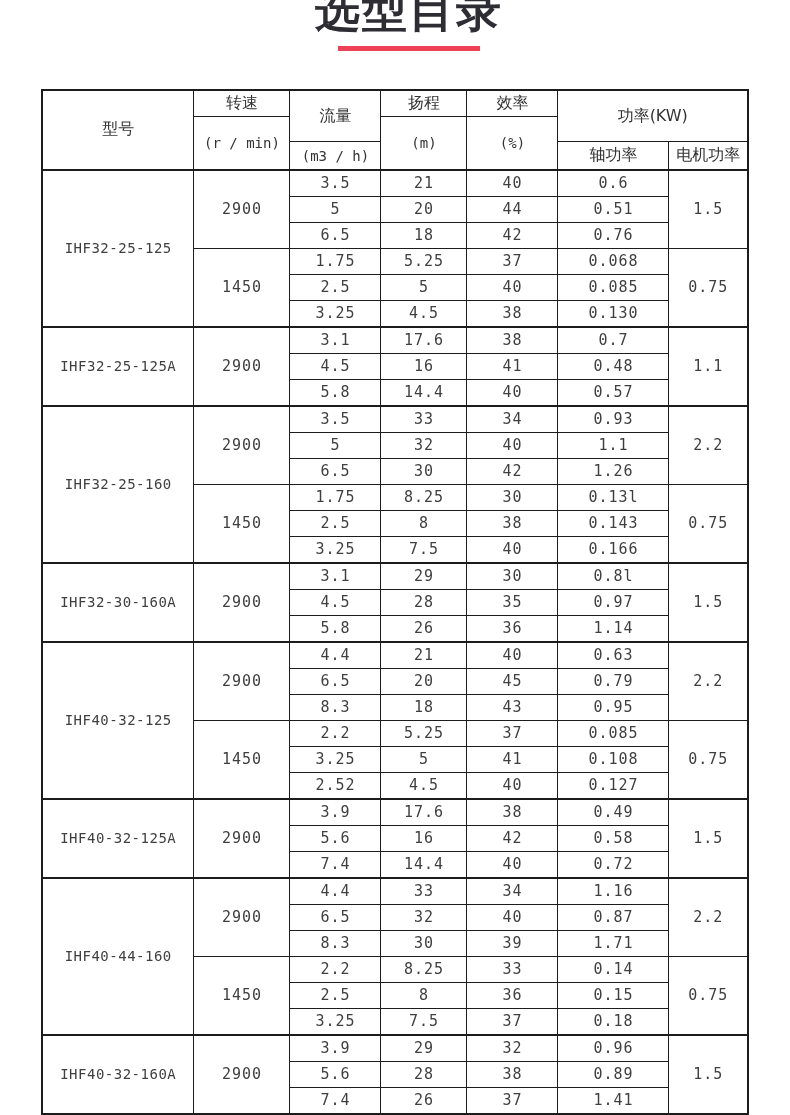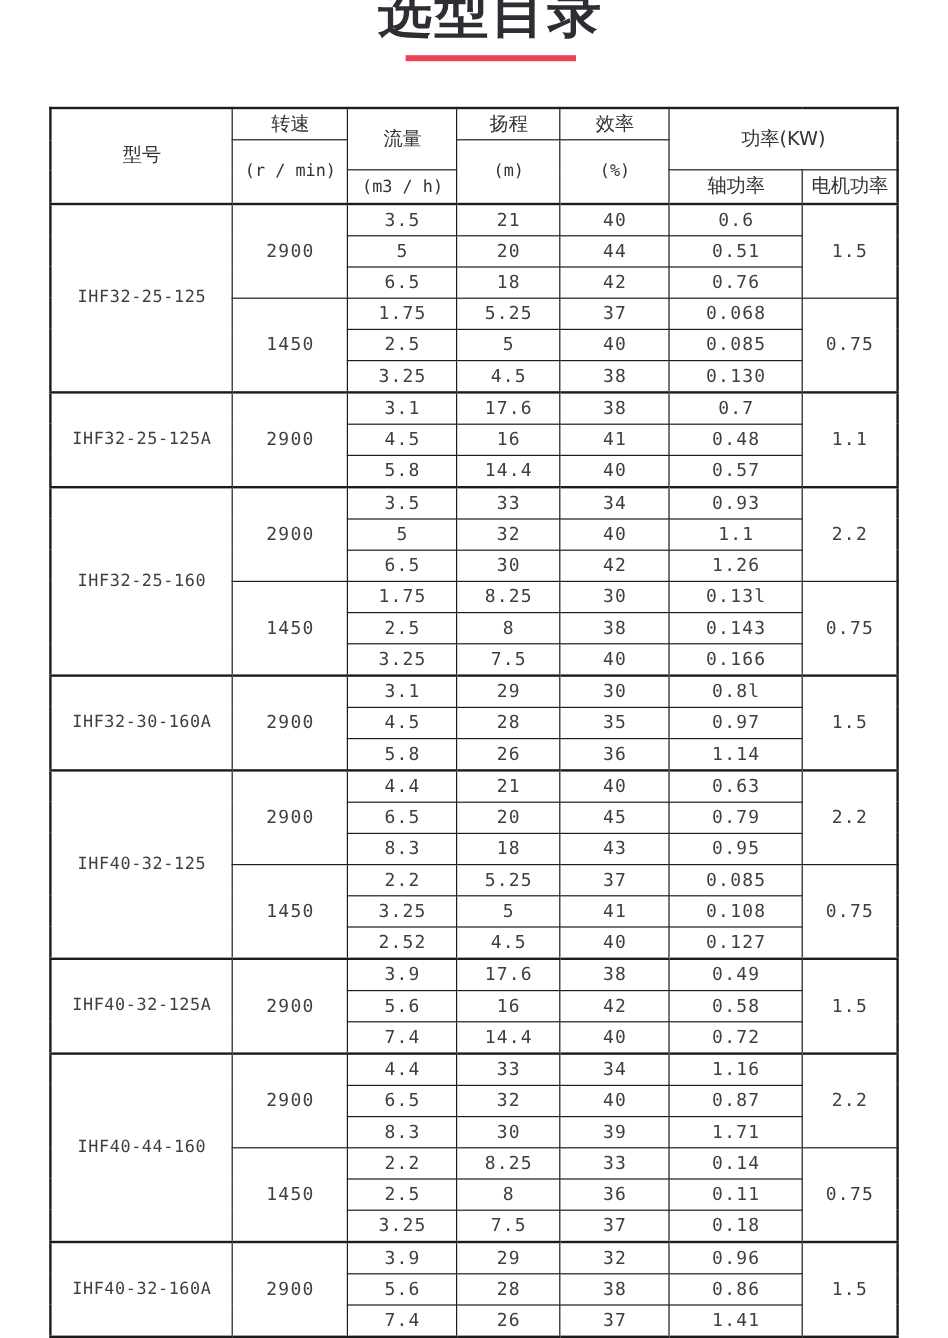--- a/index.html
+++ b/index.html
@@ -326,42 +326,42 @@
         <td>2.2</td>
         <td>8.25</td>
         <td>33</td>
         <td>0.14</td>
         <td rowspan="3">0.75</td>
       </tr>
       <tr>
         <td>2.5</td>
         <td>8</td>
         <td>36</td>
-        <td>0.11</td>
+        <td>0.15</td>
       </tr>
       <tr>
         <td>3.25</td>
         <td>7.5</td>
         <td>37</td>
         <td>0.18</td>
       </tr>
       <tr class="group-start">
         <td rowspan="3" class="model">IHF40-32-160A</td>
         <td rowspan="3">2900</td>
         <td>3.9</td>
         <td>29</td>
         <td>32</td>
         <td>0.96</td>
         <td rowspan="3">1.5</td>
       </tr>
       <tr>
         <td>5.6</td>
         <td>28</td>
         <td>38</td>
-        <td>0.86</td>
+        <td>0.89</td>
       </tr>
       <tr>
         <td>7.4</td>
         <td>26</td>
         <td>37</td>
         <td>1.41</td>
       </tr>
       <tr class="group-start sliver">
         <td></td>
         <td></td>

